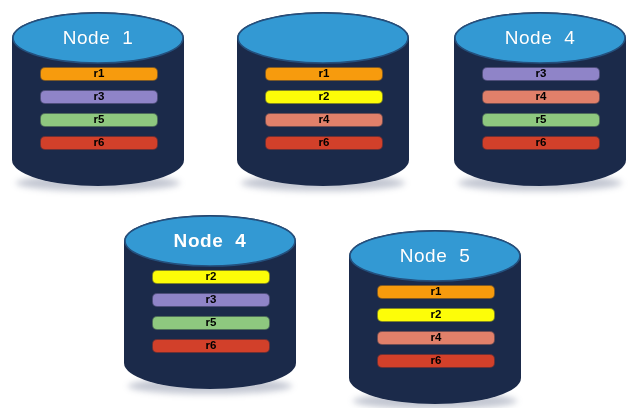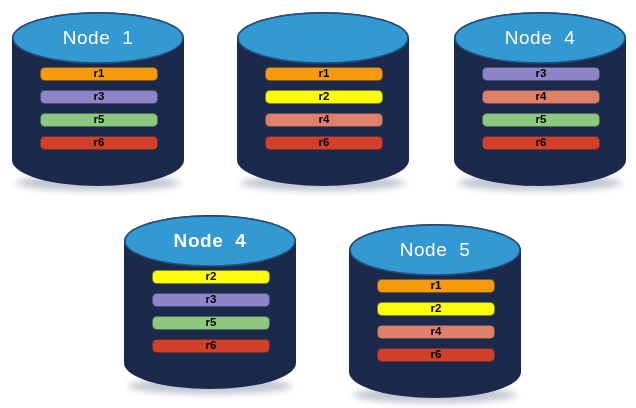--- a/index.html
+++ b/index.html
@@ -143,21 +143,21 @@
         <ellipse cx="88" cy="28" rx="85" ry="25" fill="none" stroke="#24507e" stroke-width="1.6"></ellipse>
       </svg>
       <div class="cyl-top-label" style="color: rgb(255, 255, 255); font-weight: bold;">Node  4</div>
       <div class="replica-stack">
         <div class="replica" style="background: rgb(253, 253, 8);">r2</div>
         <div class="replica" style="background: rgb(143, 132, 200);">r3</div>
         <div class="replica" style="background: rgb(142, 200, 127);">r5</div>
         <div class="replica" style="background: rgb(210, 64, 42);">r6</div>
       </div>
     </div>
-    <div class="node" style="left: 347px; top: 222px;">
+    <div class="node" style="left: 347px; top: 228px;">
       <div class="cyl-shadow"></div>
       <svg viewBox="0 0 176 178" width="176" height="178" class="cyl-body">
         <path d="M2,28 L2,150 A86,26 0 0 0 174,150 L174,28 A86,26 0 0 0 2,28 Z" fill="#1b2a4a"></path>
         <ellipse cx="88" cy="28" rx="85" ry="25" fill="#3399d3"></ellipse>
         <ellipse cx="88" cy="28" rx="85" ry="25" fill="none" stroke="#24507e" stroke-width="1.6"></ellipse>
       </svg>
       <div class="cyl-top-label" style="color: rgb(255, 255, 255);">Node  5</div>
       <div class="replica-stack">
         <div class="replica" style="background: rgb(247, 155, 13);">r1</div>
         <div class="replica" style="background: rgb(253, 253, 8);">r2</div>

